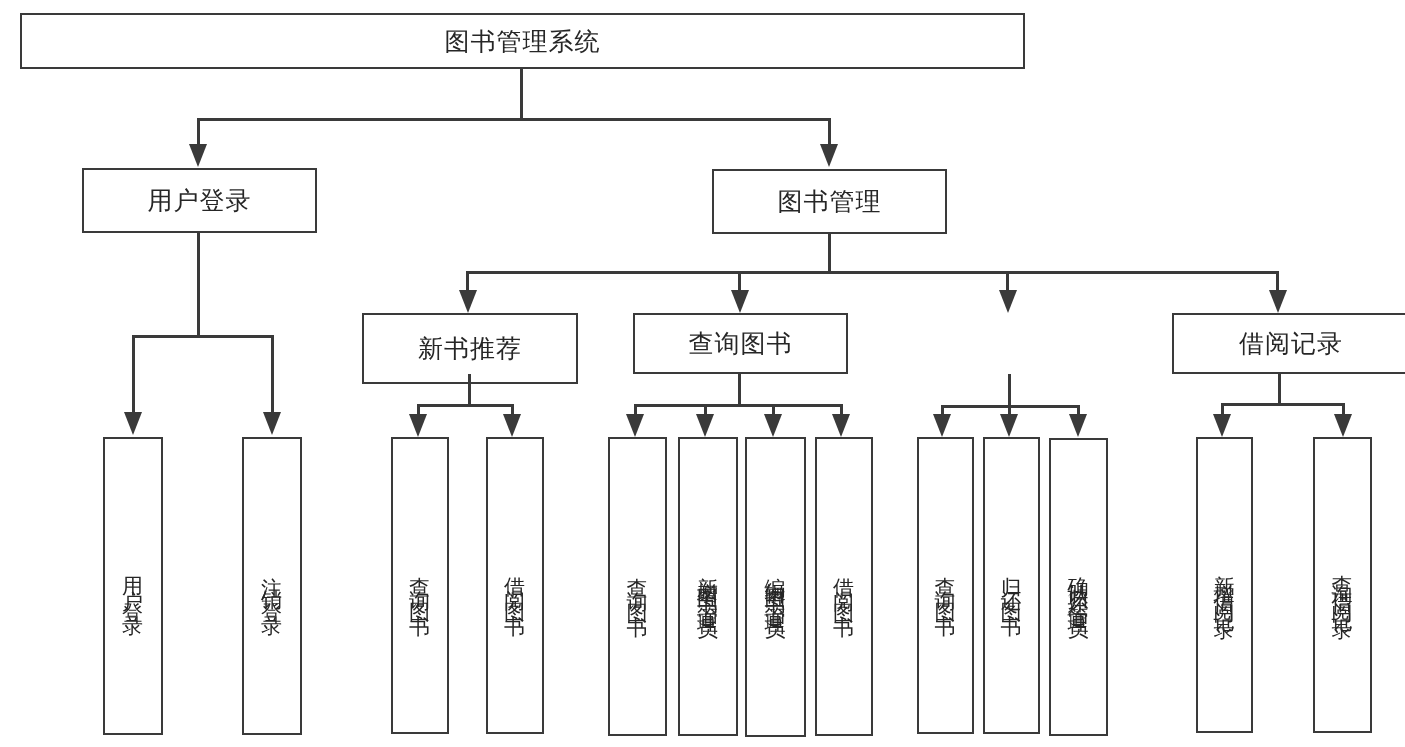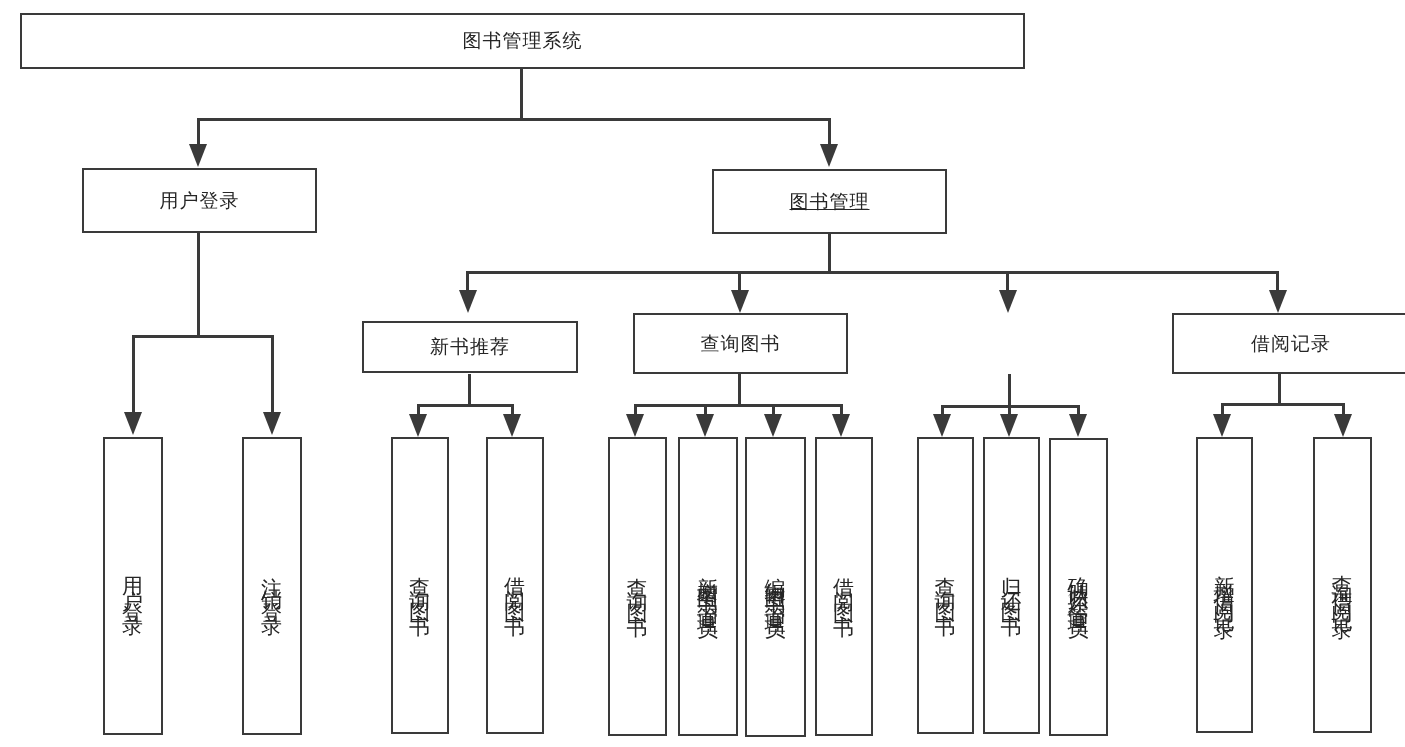--- a/index.html
+++ b/index.html
@@ -18,21 +18,21 @@
   
   .node {
     position: absolute;
     box-sizing: border-box;
     background: #ffffff;
     border: 2.5px solid #3a3a3a;
     display: flex;
     align-items: center;
     justify-content: center;
     color: #262626;
-    font-size: 19px;
+    font-size: 25px;
     letter-spacing: 1px;
     white-space: nowrap;
   }
   .vnode {
     position: absolute;
     box-sizing: border-box;
     background: #ffffff;
     border: 2.5px solid #3a3a3a;
     display: flex;
     align-items: center;
@@ -86,21 +86,21 @@
   <div class="vline" style="left:520px; top:69px; width:3px; height:49px;"></div>
   <div class="hline" style="left:197px; top:118px; width:634px; height:3px;"></div>
   <div class="vline" style="left:197px; top:118px; width:3px; height:28px;"></div>
   <div class="arrow" style="left:189px; top:144px;"></div>
   <div class="vline" style="left:828px; top:118px; width:3px; height:28px;"></div>
   <div class="arrow" style="left:820px; top:144px;"></div>
 
   <div class="node" style="left:82px; top:168px; width:235px; height:65px;">
     <span>用户登录</span>
   </div>
-  <div class="node" style="left:712px; top:169px; width:235px; height:65px;text-decoration:underline;">
+  <div class="node" style="left:712px; top:169px; width:235px; height:65px;">
     <span>图书管理</span>
   </div>
 
   <div class="vline" style="left:197px; top:233px; width:3px; height:105px;"></div>
   <div class="hline" style="left:132px; top:335px; width:142px; height:3px;"></div>
   <div class="vline" style="left:132px; top:335px; width:3px; height:78px;"></div>
   <div class="arrow" style="left:124px; top:412px;"></div>
   <div class="vline" style="left:271px; top:335px; width:3px; height:78px;"></div>
   <div class="arrow" style="left:263px; top:412px;"></div>
 
@@ -108,21 +108,21 @@
   <div class="hline" style="left:466px; top:271px; width:813px; height:3px;"></div>
   <div class="vline" style="left:466px; top:271px; width:3px; height:20px;"></div>
   <div class="arrow" style="left:459px; top:290px;"></div>
   <div class="vline" style="left:738px; top:271px; width:3px; height:20px;"></div>
   <div class="arrow" style="left:731px; top:290px;"></div>
   <div class="vline" style="left:1006px; top:271px; width:3px; height:20px;"></div>
   <div class="arrow" style="left:999px; top:290px;"></div>
   <div class="vline" style="left:1276px; top:271px; width:3px; height:20px;"></div>
   <div class="arrow" style="left:1269px; top:290px;"></div>
 
-  <div class="node" style="left:362px; top:313px; width:216px; height:52px;margin-top:8px;">
+  <div class="node" style="left:362px; top:313px; width:216px; height:71px;">
     <span>新书推荐</span>
   </div>
   <div class="node" style="left:633px; top:313px; width:215px; height:61px;">
     <span>查询图书</span>
   </div>
   <div class="node" style="left:1172px; top:313px; width:238px; height:61px;">
     <span>借阅记录</span>
   </div>
 
   <div class="vline" style="left:468px; top:374px; width:3px; height:33px;"></div>

